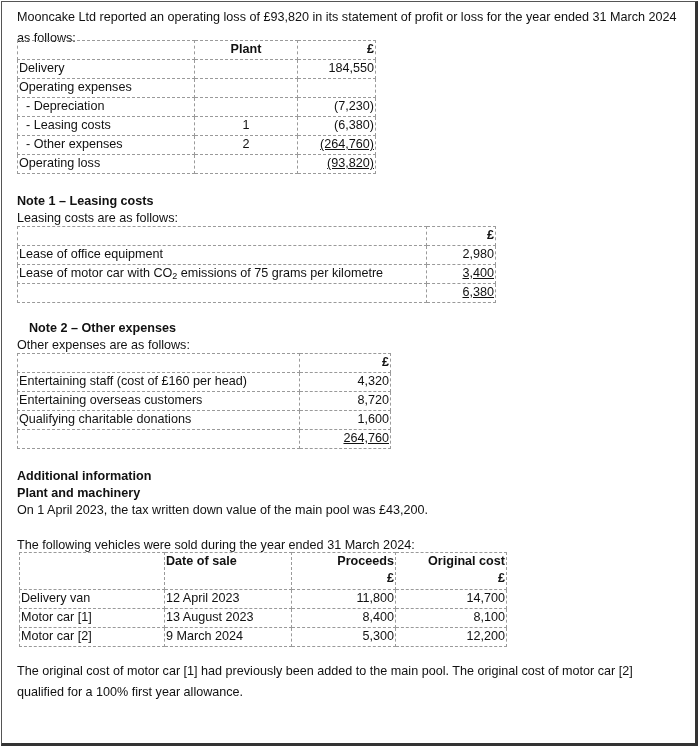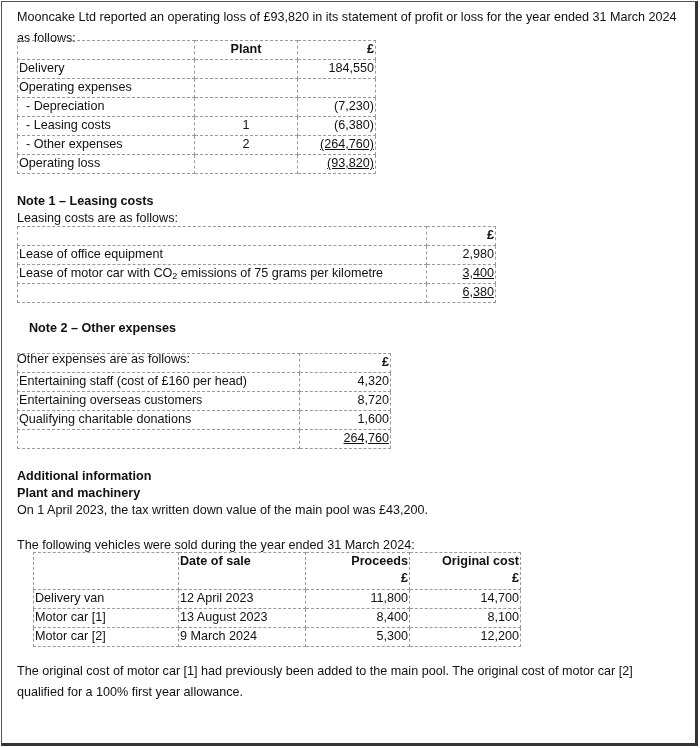--- a/index.html
+++ b/index.html
@@ -89,21 +89,21 @@
     <td class="r u">3,400</td>
   </tr>
   <tr>
     <td></td>
     <td class="r u">6,380</td>
   </tr>
 </tbody>
   </table>
 
 <div class="p b" style="top:318px;padding-left:12px;">Note 2 – Other expenses</div>
-<div class="p" style="top:335px;margin-top:14px;">Other expenses are as follows:</div>
+<div class="p" style="top:335px;">Other expenses are as follows:</div>
 <table style="left:17px; top:353px;">
   <tbody>
       <tr>
     <td style="width:279px;"></td>
     <td class="r b" style="width:88px;">£</td>
   </tr>
   <tr>
     <td>Entertaining staff (cost of £160 per head)</td>
     <td class="r">4,320</td>
   </tr>
@@ -120,21 +120,21 @@
     <td class="r u">264,760</td>
   </tr>
 </tbody>
   </table>
 
 <div class="p b" style="top:466px;">Additional information</div>
 <div class="p b" style="top:483px;">Plant and machinery</div>
 <div class="p" style="top:500px;">On 1 April 2023, the tax written down value of the main pool was £43,200.</div>
 
 <div class="p" style="top:535px;">The following vehicles were sold during the year ended 31 March 2024:</div>
-<table style="left:33px; top:552px;">
+<table style="left:19px; top:552px;">
   <tbody>
       <tr>
     <td style="width:142px; height:36px;" rowspan="1"></td>
     <td class="b" style="width:124px;">
           <div>Date of sale</div>
           <div></div>
         </td>
     <td class="r b" style="width:101px;margin-top:36px;">
           <div>Proceeds</div>
           <div>£</div>

